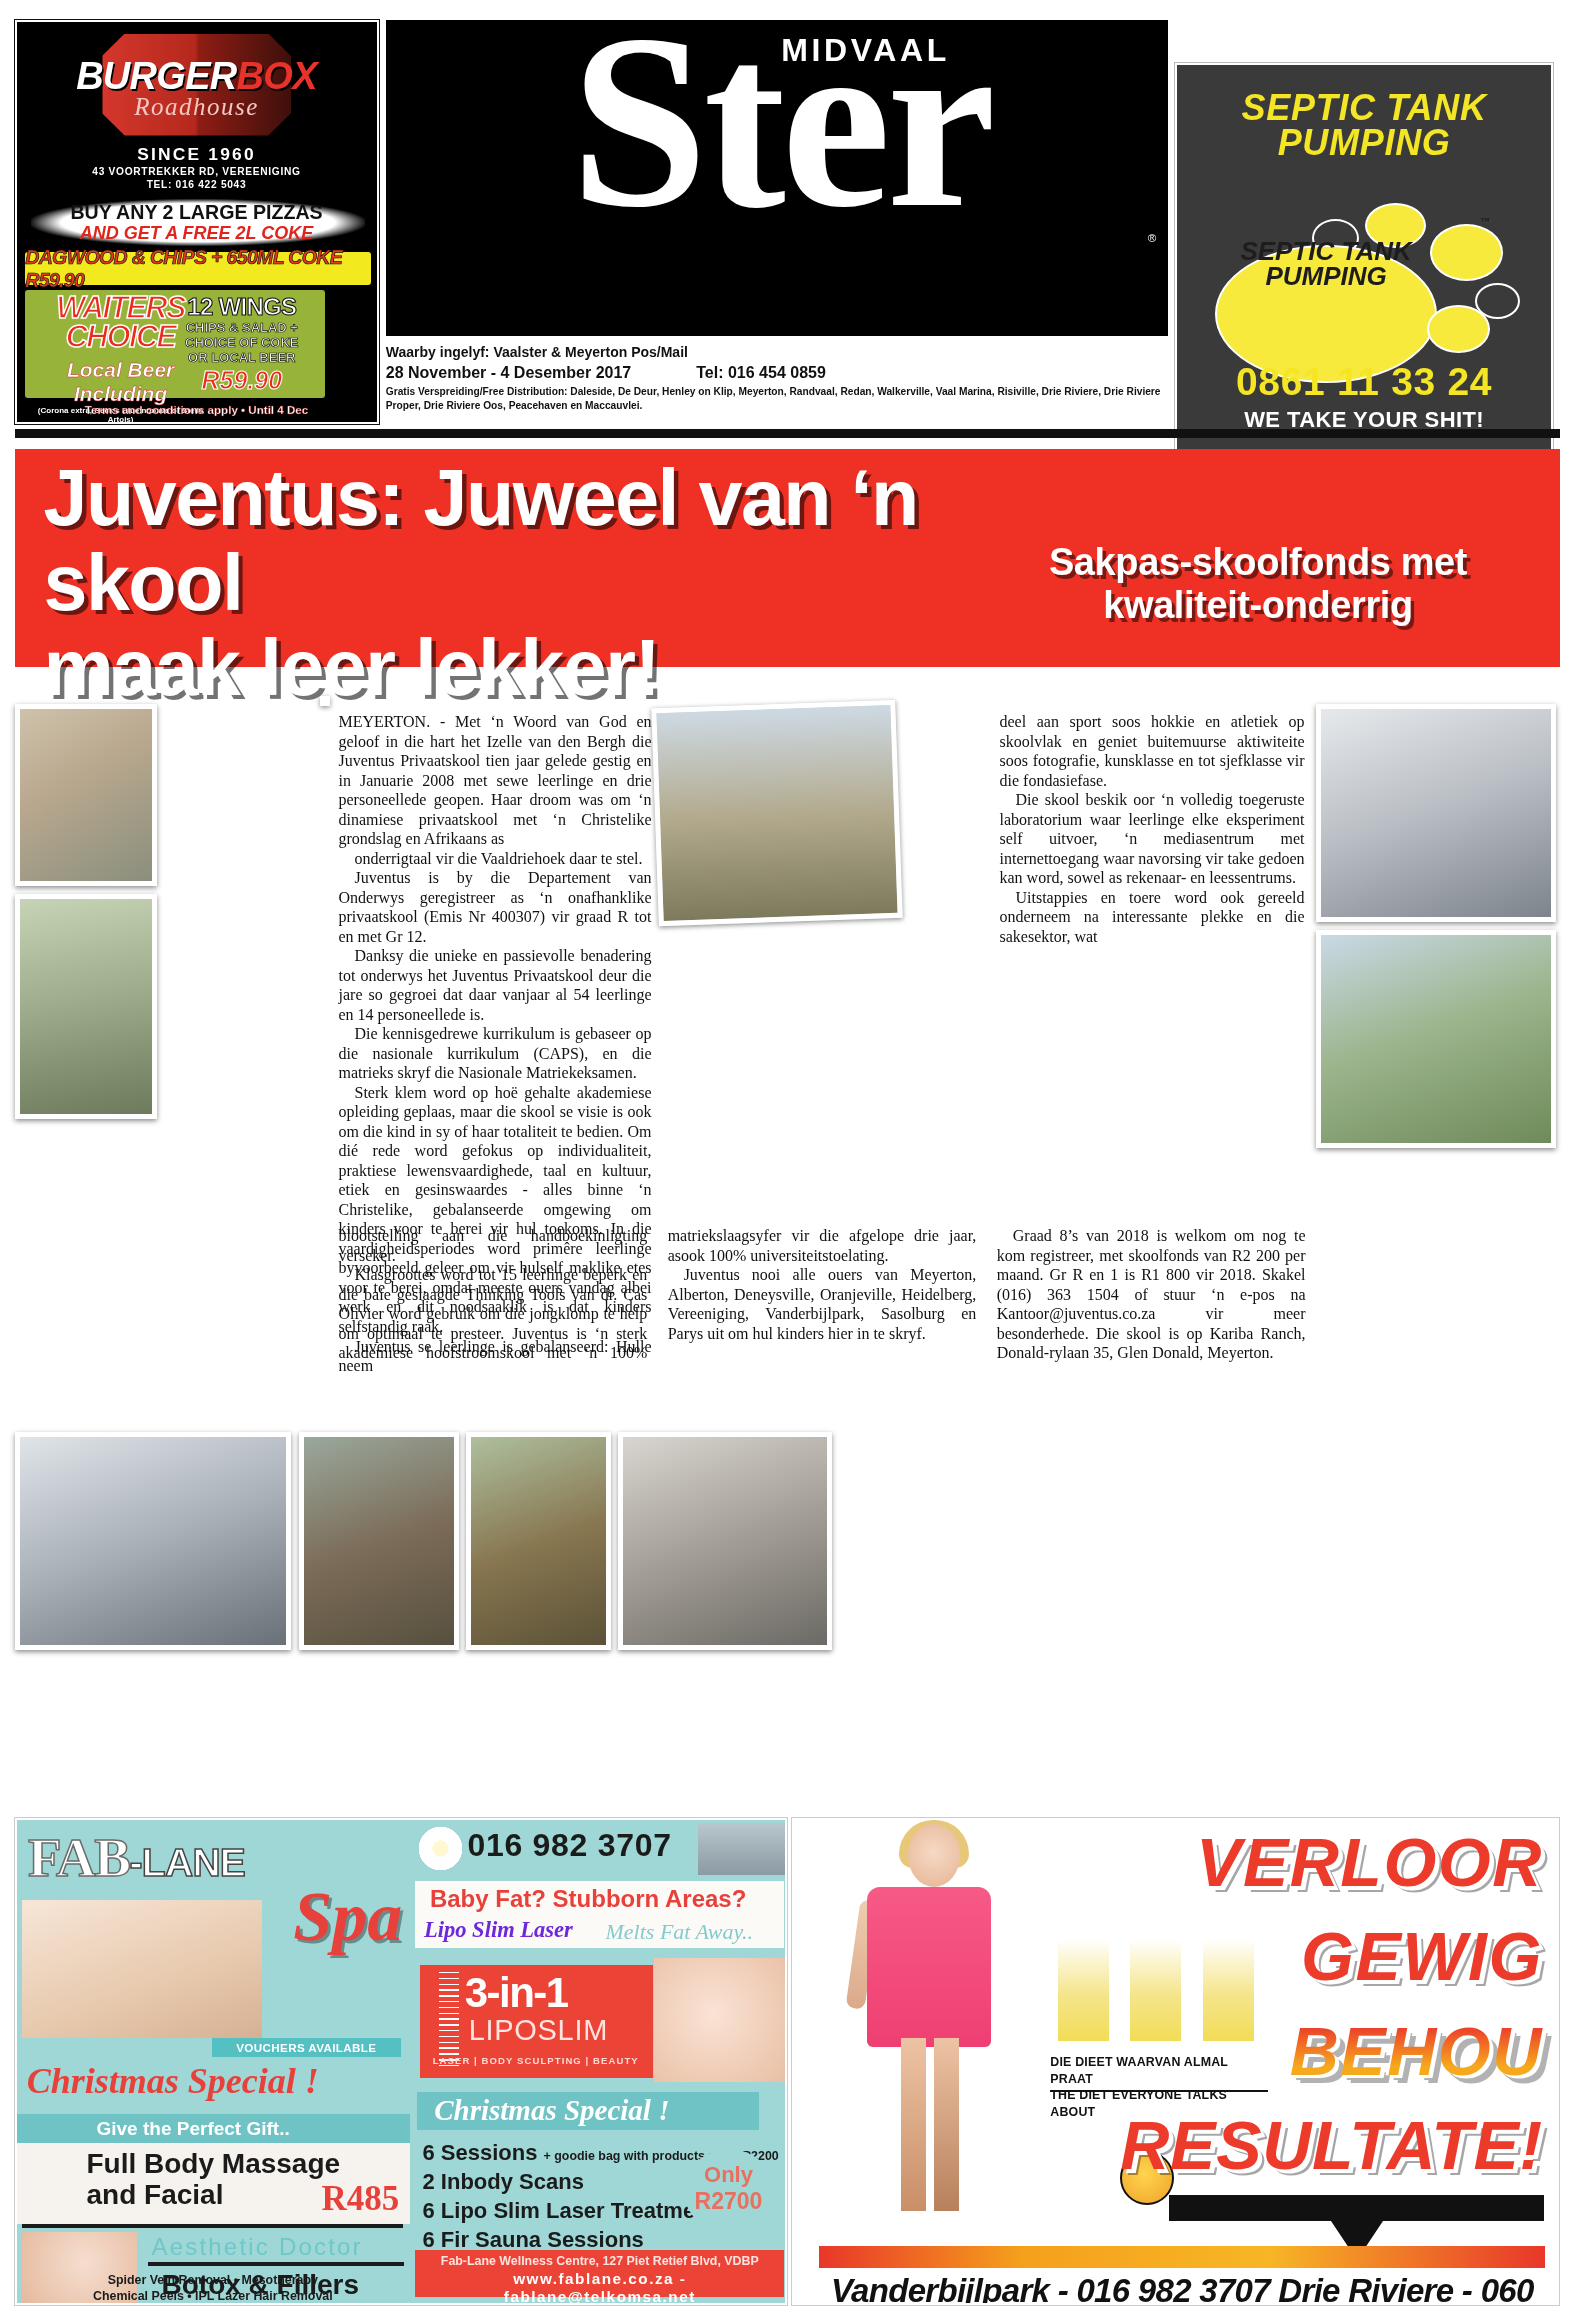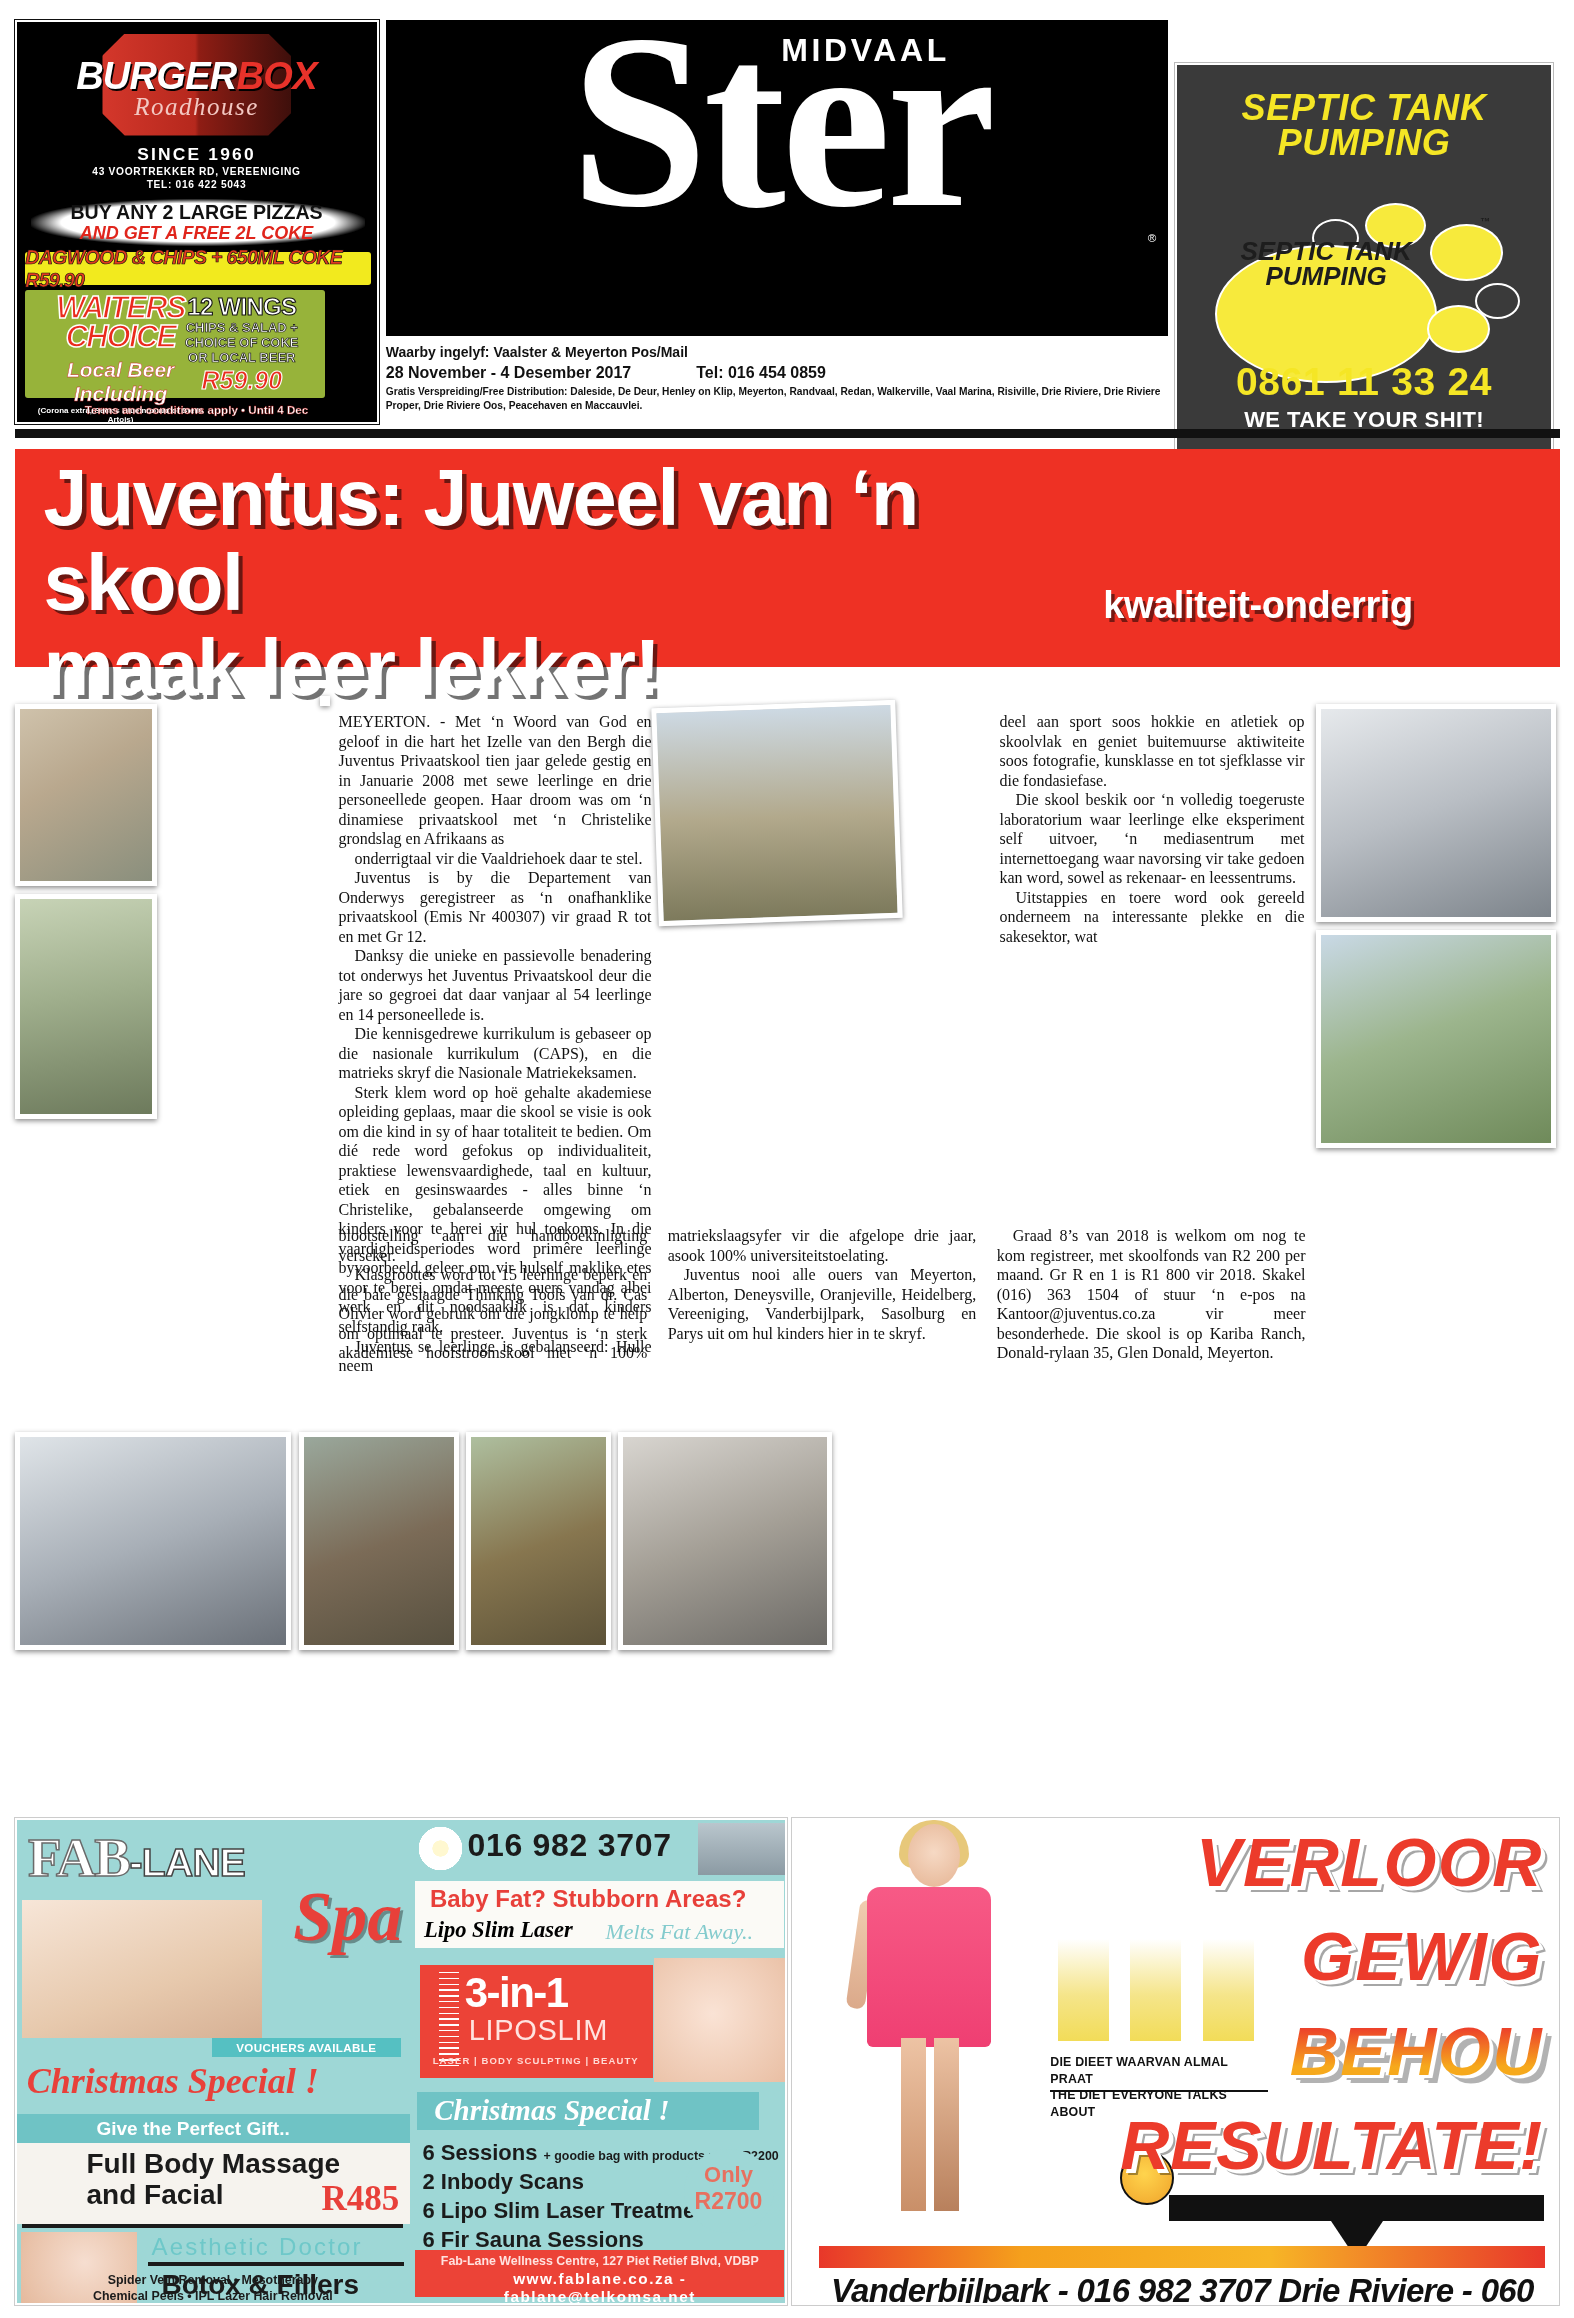--- a/index.html
+++ b/index.html
@@ -153,21 +153,21 @@
 
   .fab-phone { position:absolute; left: 58px; top: 7.3px; font-size: 32px; font-weight: 800;
     color: #1b1b1b; letter-spacing: 0.7px; }
   .fab-bld { position:absolute; right: 4.4px; top: 2.9px; width: 87px; height: 52px;
     background: linear-gradient(#b9c6cd,#8b9aa3); }
   .fab-flower { position:absolute; left: 5.8px; top: 2.9px; width: 51px; height: 51px;
     background: radial-gradient(circle at 50% 50%, #fff8d0 22%, #fff 23%, #fff 60%, #9ed7d6 61%); border-radius:50%; }
   .fab-w2 { position:absolute; left: 5.8px; top: 61px; width: 369px; height: 67px; background: #fbfaf6; }
   .fab-baby { position:absolute; left: 20.4px; top: 65px; font-size: 24px; font-weight: 800; color: #e8403a; }
   .fab-lipo { position:absolute; left: 14.5px; top: 97px; font-family:"Liberation Serif",serif;
-    font-style: italic; font-weight: 700; font-size: 22.5px; color: #000000; }
+    font-style: italic; font-weight: 700; font-size: 22.5px; color: #6d28d9; }
   .fab-melts { position:absolute; left: 196px; top: 99px; font-family:"Liberation Serif",serif;
     font-style: italic; font-size: 22px; color: #84cbcd; }
   .fab-3in1 { position:absolute; left: 10.2px; top: 145px; width: 233px; height: 113px; background: #ec4337; }
   .fab-3in1 .t1 { position:absolute; left: 45px; top: 4.4px; font-size: 42px; font-weight: 700; color:#fff; letter-spacing:-1.5px; }
   .fab-3in1 .t2 { position:absolute; left: 49px; top: 49px; font-size: 29px; font-weight: 400; color:#ffe3df; letter-spacing:0.7px; }
   .fab-3in1 .t3 { position:absolute; left: 13px; top: 90px; font-size: 9.5px; font-weight: 700; color:#ffd9d4; letter-spacing: 1.1px; }
   .fab-3in1 .ruler { position:absolute; left: 19px; top: 7.3px; width: 20.4px; height: 95px;
     background: repeating-linear-gradient(#fff 0 1.5px, #ec4337 1.5px 5.8px); }
   .fab-belly { position:absolute; right: 4.4px; top: 138px; width: 131px; height: 124px;
     background: radial-gradient(circle at 45% 45%, #fae3d5, #e9bfa4); }
@@ -299,21 +299,21 @@
     </div>
   </div>
 
   <div class="rule-top"></div>
   <div class="headline">
     <div class="hl-main">
       <span>Juventus: Juweel van ‘n skool</span><br>
       <span>maak leer lekker!</span>
     </div>
     <div class="hl-sub">
-      <br>
+      <span>Sakpas-skoolfonds met</span><br>
       <span>kwaliteit-onderrig</span>
     </div>
   </div>
 
   <div class="article">
 
     <div class="photo" style="left:0px;top:28px;width:142px;height:182px;">
       <div class="ph-in" style="background:linear-gradient(150deg,#cfc2ab 0%,#b9a88e 40%,#8a8f7d 100%);"></div>
     </div>
     <div class="photo" style="left:0px;top:218px;width:142px;height:225px;">

